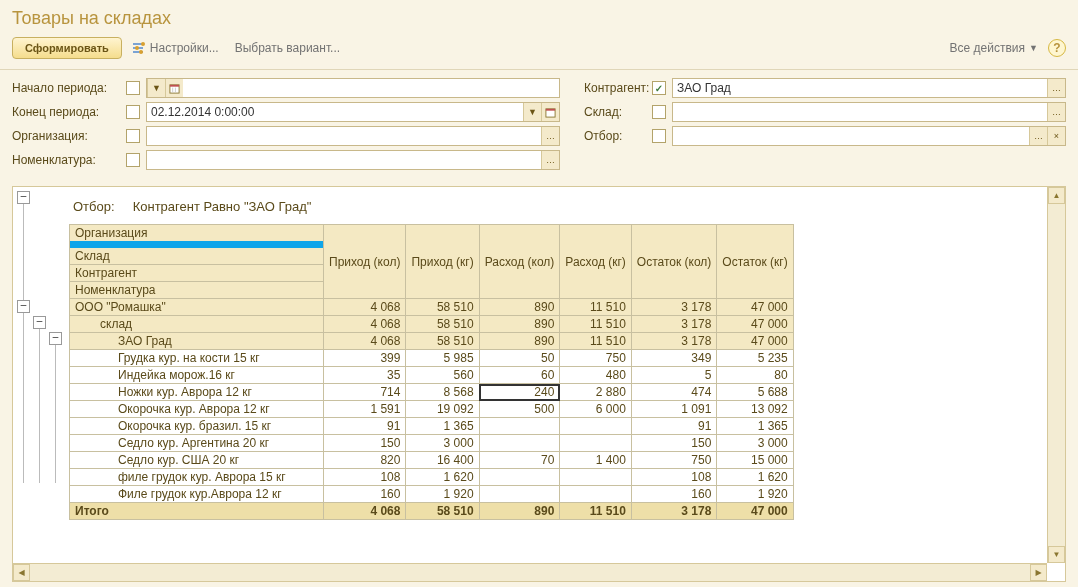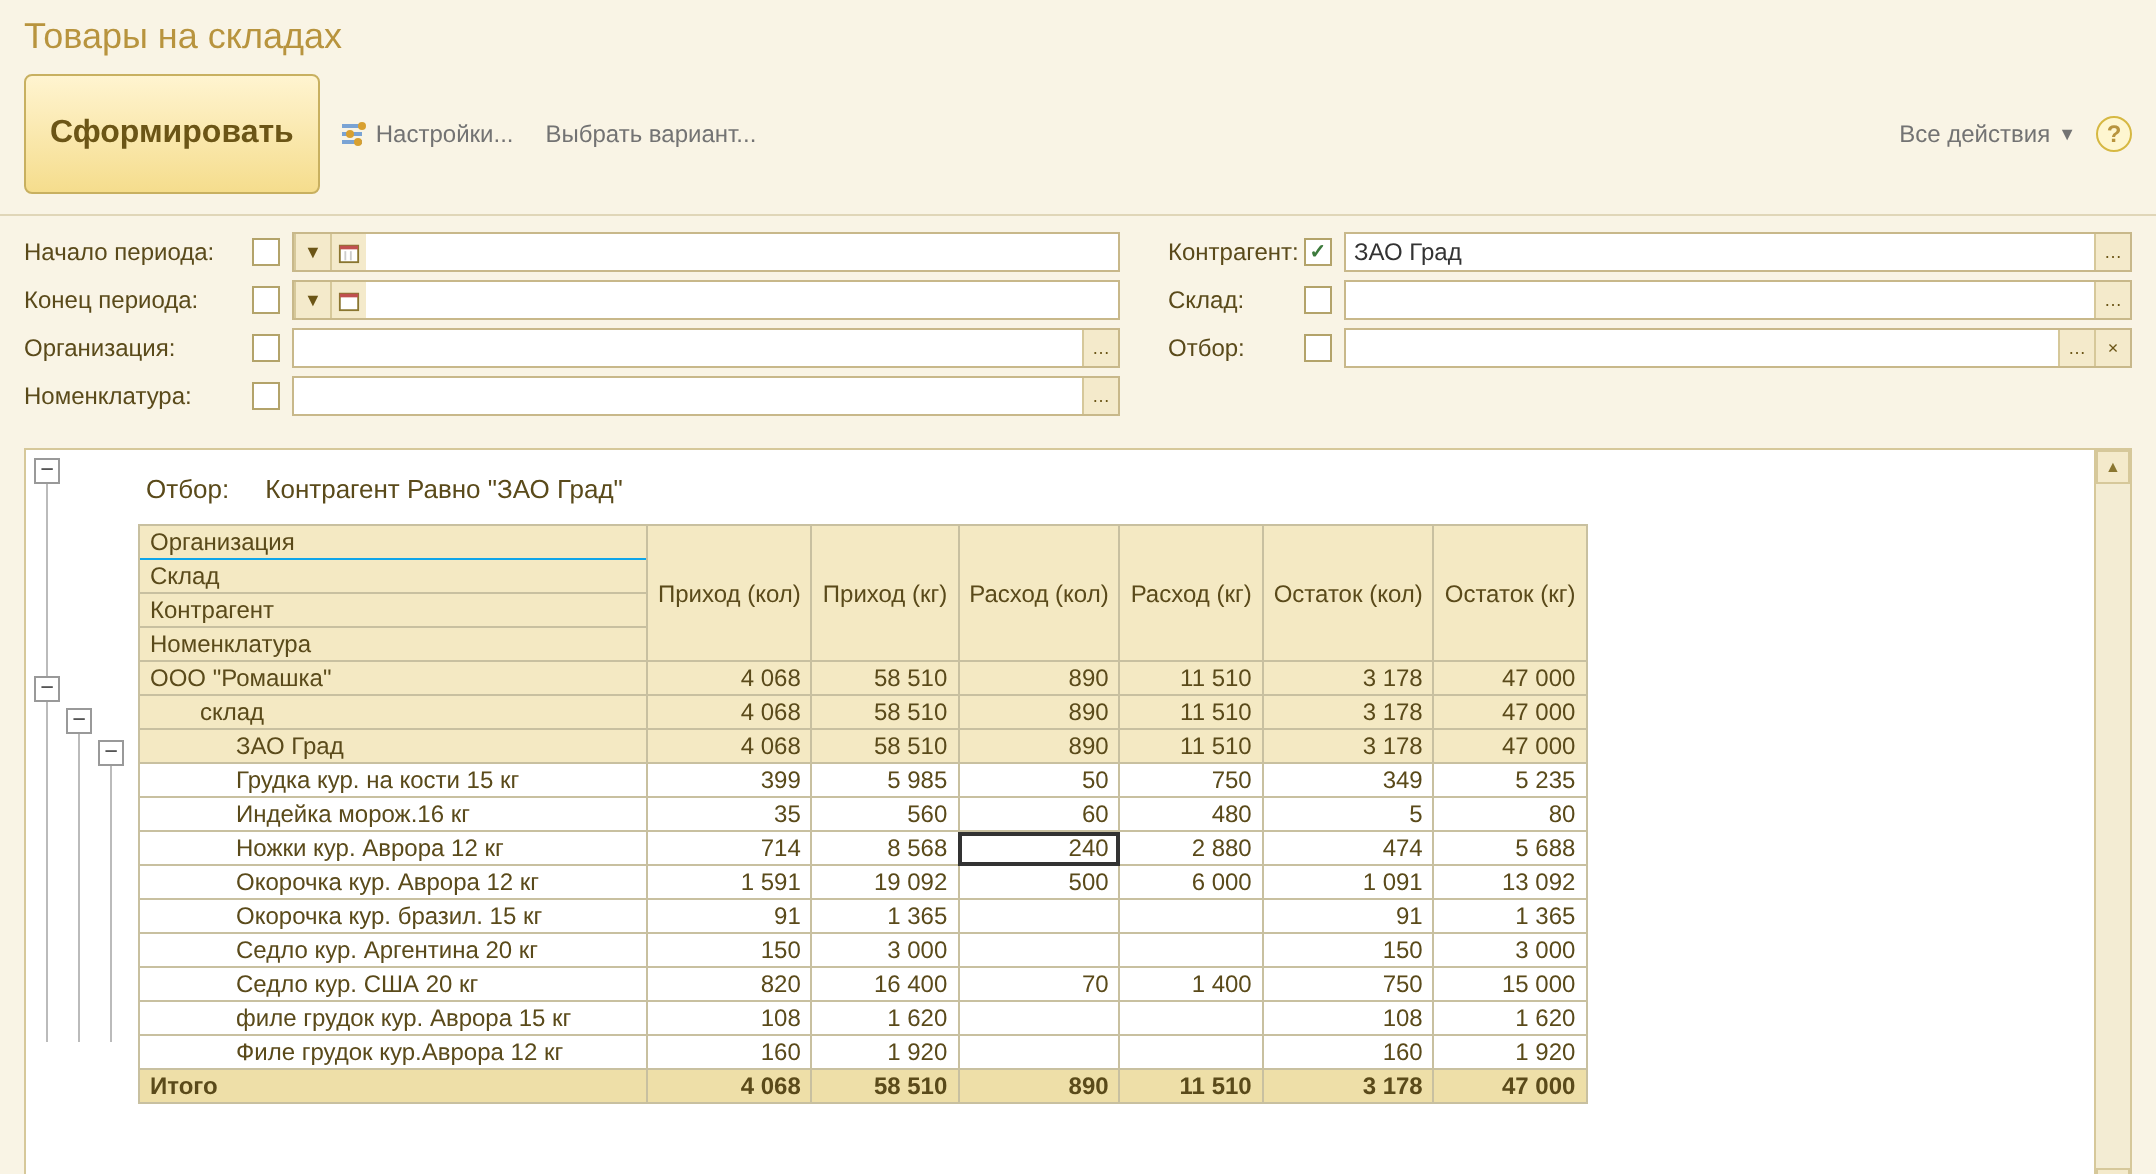--- a/index.html
+++ b/index.html
@@ -24,22 +24,22 @@
     display: flex;
     align-items: center;
     gap: 4px;
     padding: 4px 12px 10px;
     border-bottom: 1px solid #e0d6b8;
   }
   .btn-primary {
     background: linear-gradient(#fff4d0, #f5dd8d);
     border: 1px solid #c8b060;
     border-radius: 4px;
-    padding: 20px 12px;
-    font-size: 16px;
+    padding: 4px 12px;
+    font-size: 11px;
     font-weight: bold;
     color: #6b5516;
     cursor: pointer;
   }
   .tool-link {
     color: #737373;
     padding: 2px 6px;
     cursor: pointer;
     display: flex;
     align-items: center;
@@ -263,20 +263,21 @@
     <div class="input-wrap filter-col-right">
       <input value="ЗАО Град" style="">
       <span class="btn-dots">…</span>
     </div>
   </div>
 
   <div class="filter-row">
     <span class="filter-label">Конец периода:</span>
     <span class="checkbox"></span>
     <div class="input-wrap filter-col-left">
+      <input value="02.12.2014 0:00:00" style="">
       <span class="btn-dd">▼</span>
       <span class="btn-cal">
         <svg viewBox="0 0 12 12" width="11" height="11">
             <rect x="1" y="2" width="10" height="9" fill="#fff" stroke="#8a7630"></rect>
             <rect x="1" y="2" width="10" height="2" fill="#c05050"></rect>
           </svg>
       </span>
     </div>
     <span class="filter-label-r">Склад:</span>
     <span class="checkbox"></span>
@@ -328,21 +329,21 @@
     <div class="filter-caption">
       <span>Отбор:</span>
       &nbsp;&nbsp;&nbsp;
       <span>Контрагент Равно "ЗАО Град"</span>
     </div>
 
     <table class="data">
       <thead>
         <tr>
           <th class="col-name" rowspan="4" style="vertical-align:top;padding:0;">
-            <div style="border-bottom:1px solid #0ea5e9;padding:1px 5px;">Организация</div>
+            <div style="border-bottom:7px solid #0ea5e9;padding:1px 5px;">Организация</div>
             <div style="border-bottom:1px solid #c8c0a0;padding:1px 5px;">Склад</div>
             <div style="border-bottom:1px solid #c8c0a0;padding:1px 5px;">Контрагент</div>
             <div style="padding:1px 5px;">Номенклатура</div>
           </th>
           <th class="col-num" style="text-align:left !important;height:34px;">Приход (кол)</th>
           <th class="col-num" style="text-align:left !important;">Приход (кг)</th>
           <th class="col-num" style="text-align:left !important;">Расход (кол)</th>
           <th class="col-num" style="text-align:left !important;">Расход (кг)</th>
           <th class="col-num" style="text-align:center;">Остаток (кол)</th>
           <th class="col-num" style="text-align:left !important;">Остаток (кг)</th>

